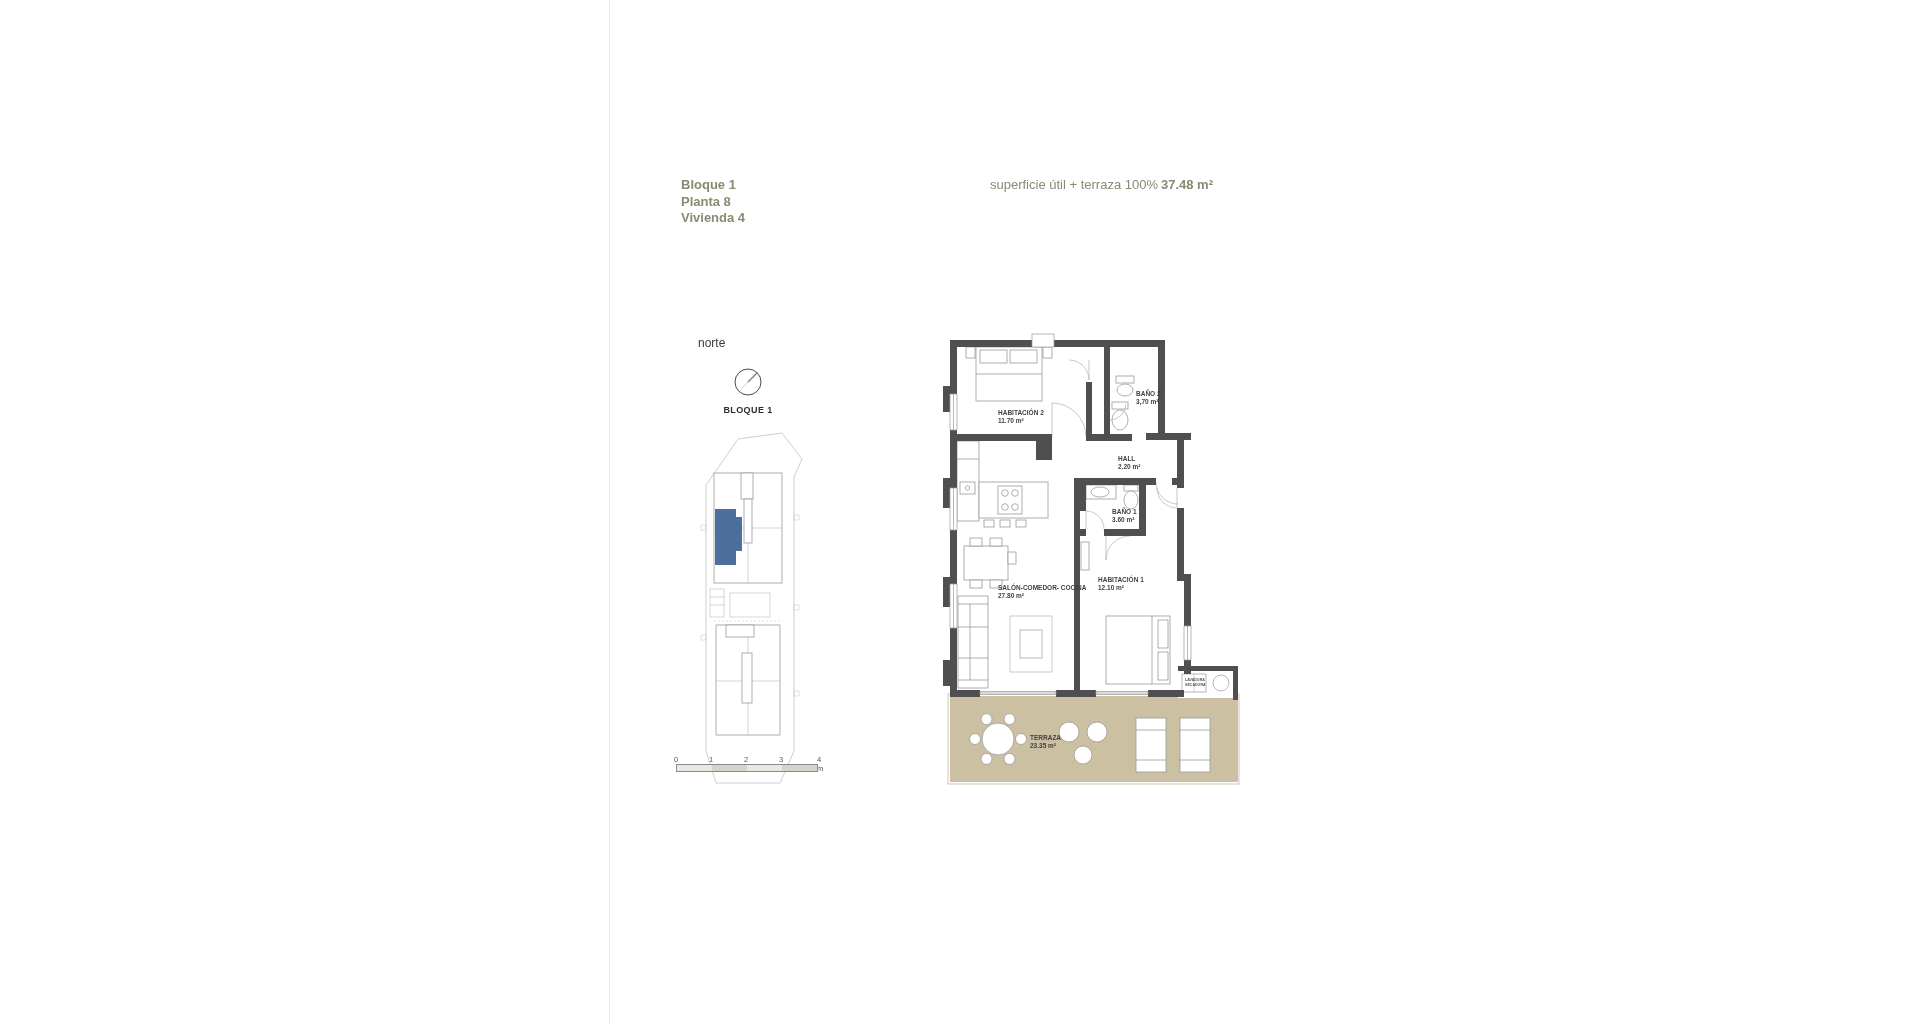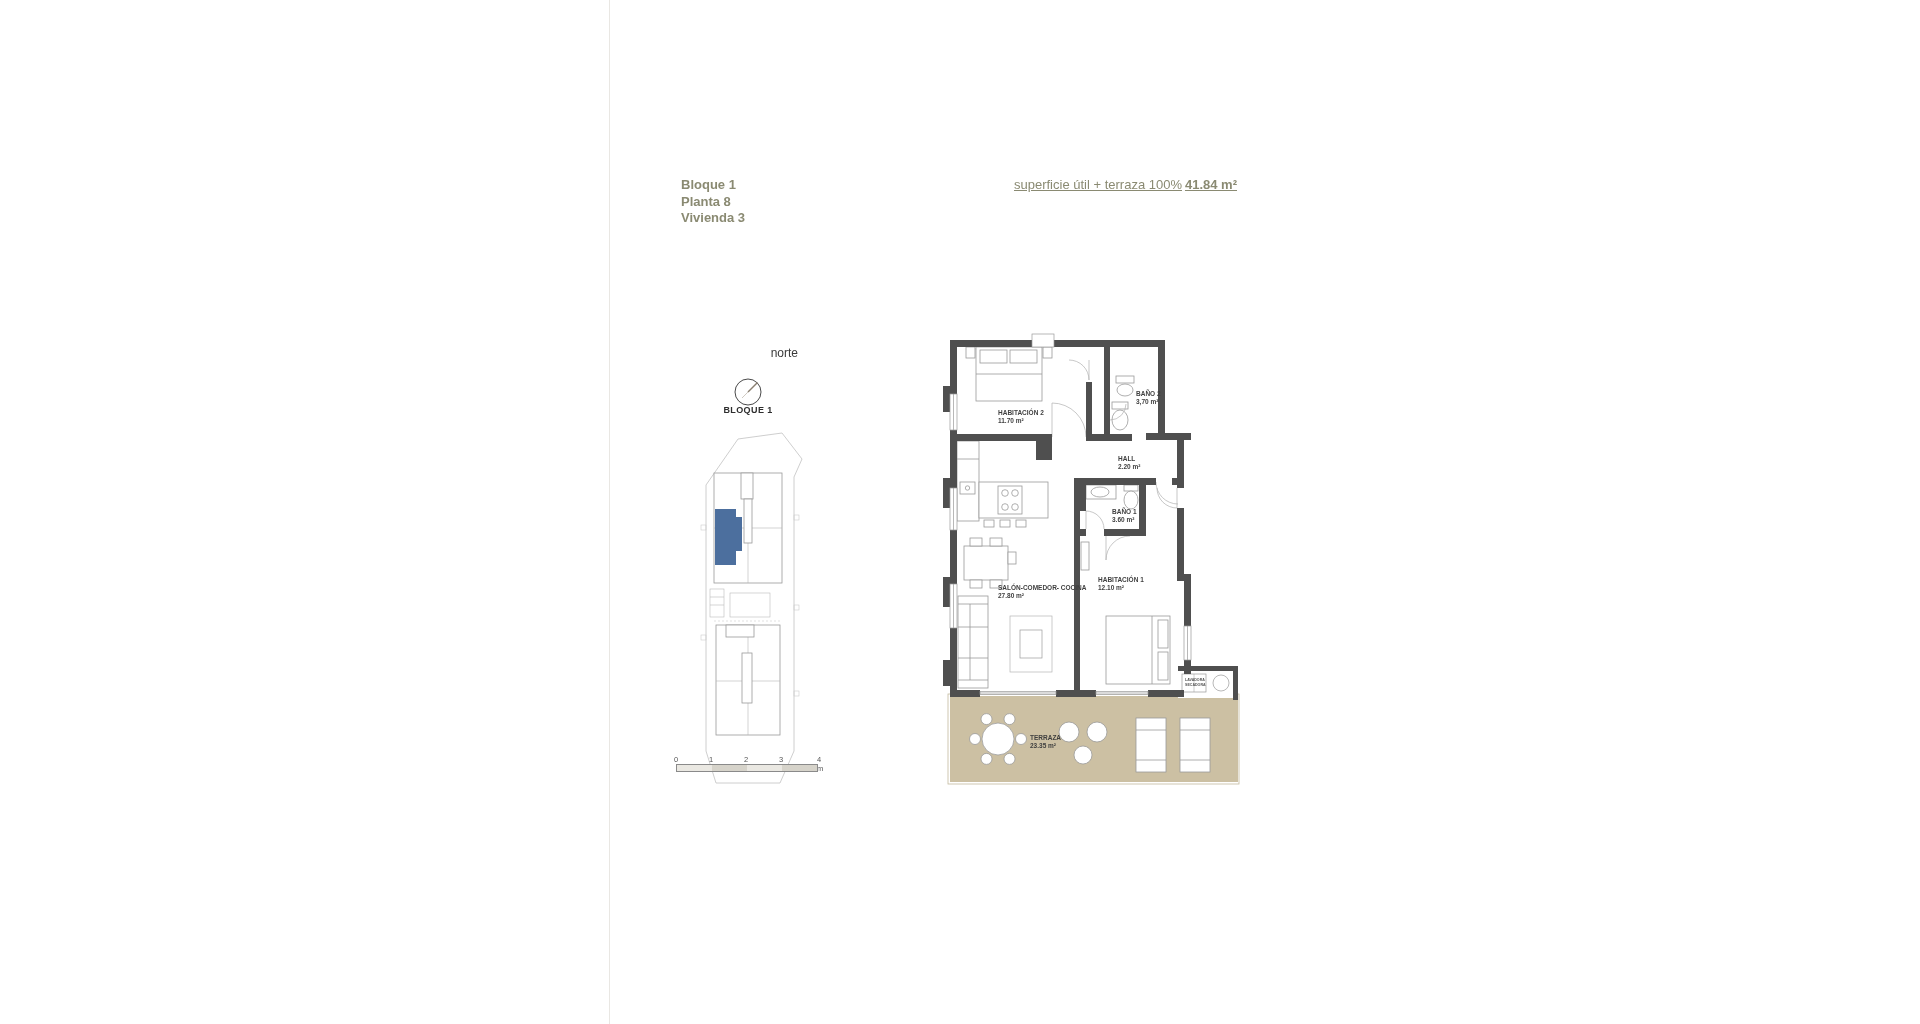--- a/index.html
+++ b/index.html
@@ -2,27 +2,27 @@
 <html><head>
 <meta charset="utf-8">
 <style>
   html,body{margin:0;padding:0;background:#ffffff;}
   .canvas{position:relative;width:1708px;height:1024px;background:#ffffff;overflow:hidden;
           font-family:"Liberation Sans",sans-serif;}
   .page-edge{position:absolute;left:609px;top:0;width:1px;height:1024px;background:#e9e7e3;}
 
   
   .hdr-left{position:absolute;left:681px;top:177px;color:#8a8a72;font-size:13px;font-weight:700;line-height:16.5px;}
-  .hdr-right{position:absolute;left:700px;top:177px;width:537px;color:#8a8a72;font-size:13px;line-height:16.5px;text-decoration:underline;}
+  .hdr-right{position:absolute;left:676px;top:177px;width:537px;color:#8a8a72;font-size:13px;line-height:16.5px;}
   .hdr-row{display:flex;}
   .hdr-row .lbl{flex:1;text-align:right;font-weight:400;}
   .hdr-row .val{width:55px;text-align:right;font-weight:700;margin-left:0;}
 
   
-  .compass-wrap{position:absolute;left:698px;top:346px;width:100px;height:78px;text-align:right;}
+  .compass-wrap{position:absolute;left:698px;top:336px;width:100px;height:78px;text-align:left;}
   .compass-wrap .north{font-size:12px;color:#3a3a3a;font-weight:500;}
   .block-label{position:absolute;left:698px;top:405px;width:100px;text-align:center;
                font-size:9px;font-weight:700;color:#2e2e2e;letter-spacing:.4px;}
   .siteplan{position:absolute;left:690px;top:425px;}
 
   
   .scalebar{position:absolute;left:676px;top:755px;width:146px;height:18px;font-size:7.5px;color:#555;}
   .scalebar .tick{position:absolute;top:0;transform:translateX(-50%);}
   .scalebar .bar{position:absolute;left:0;top:9px;width:140px;height:6px;border:0.8px solid #8a8a8a;display:flex;}
   .scalebar .seg{flex:1;}
@@ -38,26 +38,26 @@
 </style>
 </head>
 <body>
 
 <div class="canvas">
   <div class="page-edge"></div>
 
   <div class="hdr-left">
     <div>Bloque 1</div>
     <div>Planta 8</div>
-    <div>Vivienda 3</div>
+    <div>Vivienda 4</div>
   </div>
   <div class="hdr-right">
     <div class="hdr-row">
       <div class="lbl">superficie útil + terraza 100%</div>
-      <div class="val">41.84 m²</div>
+      <div class="val">37.48 m²</div>
     </div>
   </div>
 
   <div class="compass-wrap">
     <div class="north">norte</div>
     <svg width="100" height="60" viewBox="0 0 100 60">
       <circle cx="50" cy="32" r="13" fill="#ffffff" stroke="#4a4a4a" stroke-width="1"></circle>
       <line x1="50" y1="32" x2="59.5" y2="22.5" stroke="#8a7f70" stroke-width="1.4"></line>
       <line x1="50" y1="32" x2="44" y2="38" stroke="#cfcac2" stroke-width="1"></line>
     </svg>

